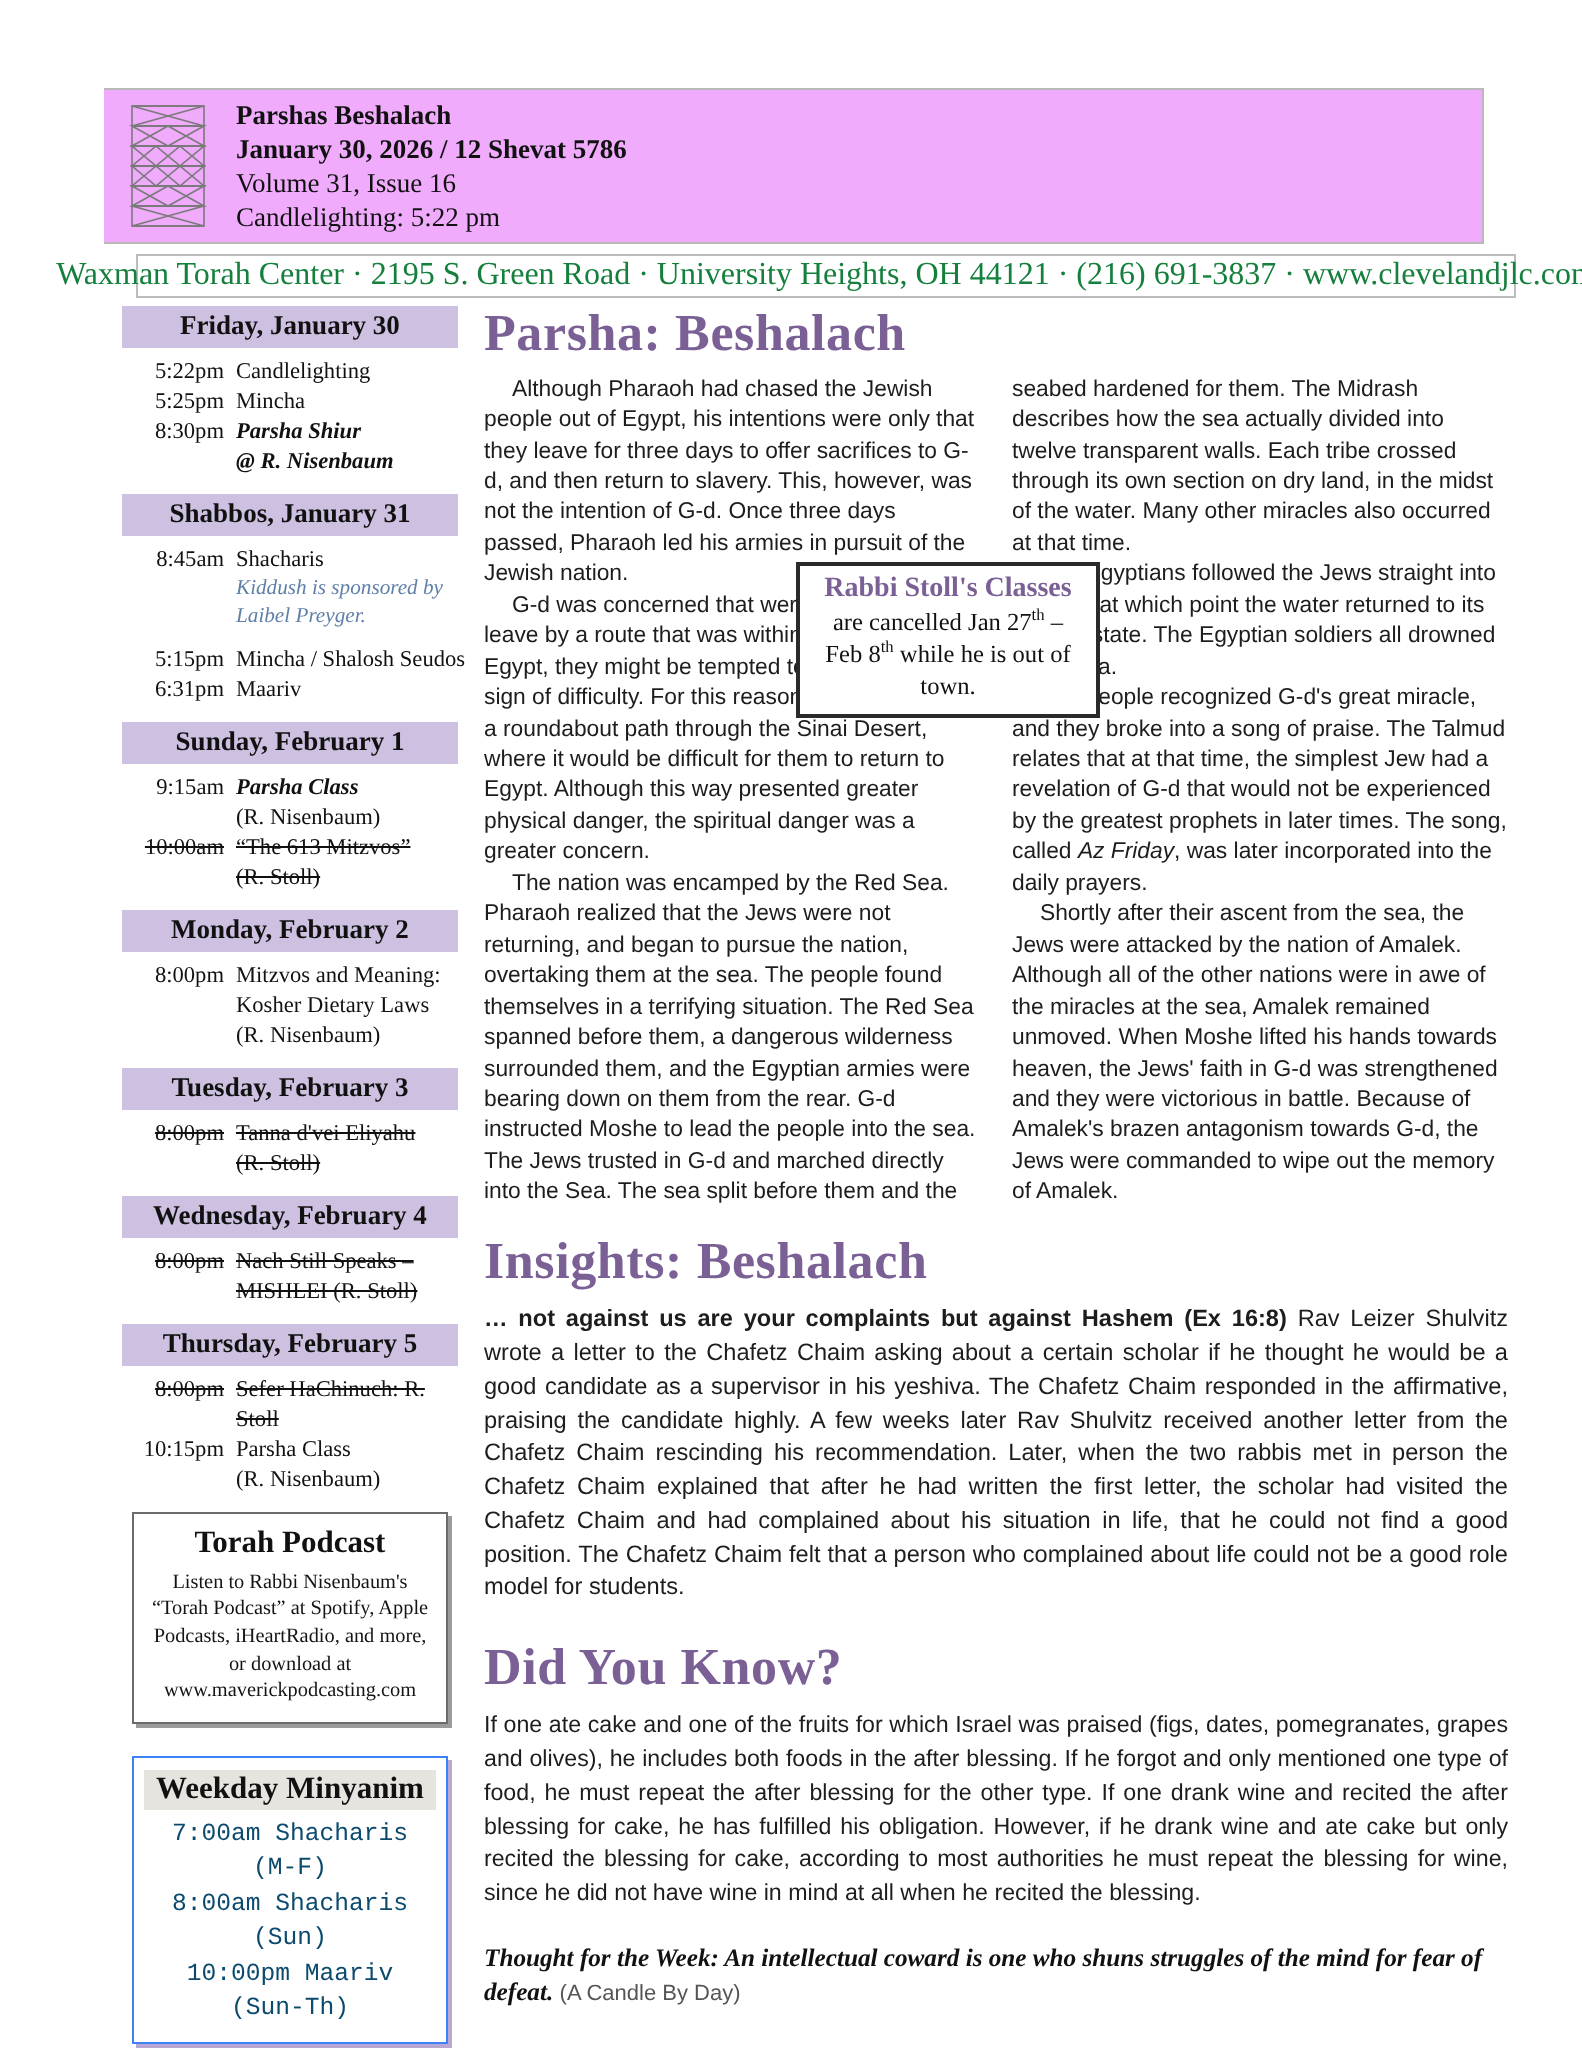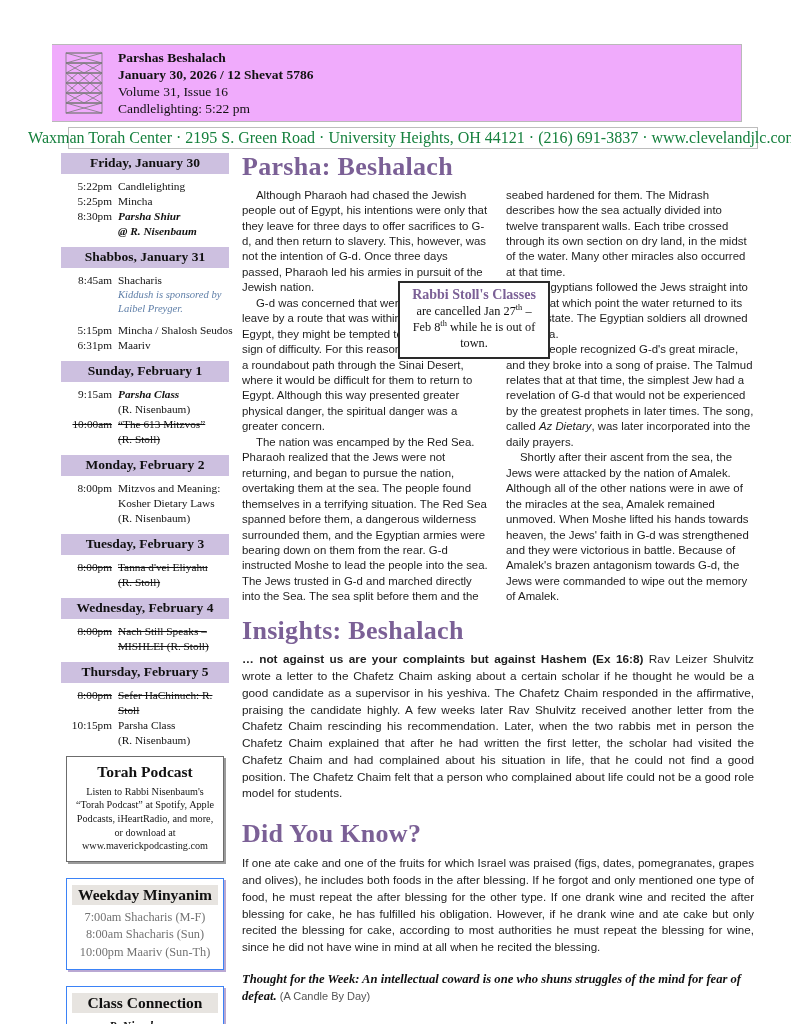--- a/index.html
+++ b/index.html
@@ -182,24 +182,24 @@
     display: block;
     padding: 1px 0;
   }
   .box-text {
     font-family: "Liberation Serif", serif;
     font-size: 10.2px;
     line-height: 1.33;
     color: #141414;
   }
   .box-line {
-    font-family: Liberation Serif, serif;
+    font-family: Liberation Mono, monospace;
     font-size: 12.3px;
     line-height: 1.42;
-    color: #737373;
+    color: #0c4a6e;
   }
   .box-name {
     font-family: "Liberation Serif", serif;
     font-weight: bold;
     font-style: italic;
     font-size: 11.5px;
     color: #111;
     margin-top: 7px;
   }
 
@@ -497,21 +497,21 @@
     <div class="cols body-txt">
       <div class="stoll-box">
         <div class="stoll-title">Rabbi Stoll's Classes</div>
         <div class="stoll-txt"><span>are cancelled Jan 27</span><sup class="ord">th</sup><span> –</span></div>
         <div class="stoll-txt"><span>Feb 8</span><sup class="ord">th</sup><span> while he is out of town.</span></div>
       </div>
       <p class="first">Although Pharaoh had chased the Jewish people out of Egypt, his intentions were only that they leave for three days to offer sacrifices to G-d, and then return to slavery. This, however, was not the intention of G-d.  Once three days passed, Pharaoh led his armies in pursuit of the Jewish nation.</p>
       <p>G-d was concerned that were the people to leave by a route that was within easy access of Egypt, they might be tempted to return at the first sign of difficulty. For this reason, He led them on a roundabout path through the Sinai Desert, where it would be difficult for them to return to Egypt. Although this way presented greater physical danger, the spiritual danger was a greater concern.</p>
       <p>The nation was encamped by the Red Sea. Pharaoh realized that the Jews were not returning, and began to pursue the nation, overtaking them at the sea. The people found themselves in a terrifying situation. The Red Sea spanned before them, a dangerous wilderness surrounded them, and the Egyptian armies were bearing down on them from the rear. G-d instructed Moshe to lead the people into the sea. The Jews trusted in G-d and marched directly into the Sea. The sea split before them and the seabed hardened for them. The Midrash describes how the sea actually divided into twelve transparent walls. Each tribe crossed through its own section on dry land, in the midst of the water. Many other miracles also occurred at that time.</p>
       <p>The Egyptians followed the Jews straight into the sea, at which point the water returned to its original state. The Egyptian soldiers all drowned in the sea.</p>
-      <p><span>The people recognized G-d's great miracle, and they broke into a song of praise. The Talmud relates that at that time, the simplest Jew had a revelation of G-d that would not be experienced by the greatest prophets in later times.  The song, called </span><i>Az Dietary</i><span>, was later incorporated into the daily prayers.</span></p>
+      <p><span>The people recognized G-d's great miracle, and they broke into a song of praise. The Talmud relates that at that time, the simplest Jew had a revelation of G-d that would not be experienced by the greatest prophets in later times.  The song, called </span><i>Az Friday</i><span>, was later incorporated into the daily prayers.</span></p>
       <p>Shortly after their ascent from the sea, the Jews were attacked by the nation of Amalek. Although all of the other nations were in awe of the miracles at the sea, Amalek remained unmoved. When Moshe lifted his hands towards heaven, the Jews' faith in G-d was strengthened and they were victorious in battle. Because of Amalek's brazen antagonism towards G-d, the Jews were commanded to wipe out the memory of Amalek.</p>
     </div>
 
     <h1 class="sec-title insights">Insights: Beshalach</h1>
     <p class="full-p"><span class="lead-bold">… not against us are your complaints but against Hashem (Ex 16:8)</span><span> Rav Leizer Shulvitz wrote a letter to the Chafetz Chaim asking about a certain scholar if he thought he would be a good candidate as a supervisor in his yeshiva. The Chafetz Chaim responded in the affirmative, praising the candidate highly. A few weeks later Rav Shulvitz received another letter from the Chafetz Chaim rescinding his recommendation. Later, when the two rabbis met in person the Chafetz Chaim explained that after he had written the first letter, the scholar had visited the Chafetz Chaim and had complained about his situation in life, that he could not find a good position. The Chafetz Chaim felt that a person who complained about life could not be a good role model for students.</span></p>
 
     <div class="spacer-18"></div>
 
     <h1 class="sec-title">Did You Know?</h1>
     <p class="dyk-p">If one ate cake and one of the fruits for which Israel was praised (figs, dates, pomegranates, grapes and olives), he includes both foods in the after blessing. If he forgot and only mentioned one type of food, he must repeat the after blessing for the other type. If one drank wine and recited the after blessing for cake, he has fulfilled his obligation. However, if he drank wine and ate cake but only recited the blessing for cake, according to most authorities he must repeat the blessing for wine, since he did not have wine in mind at all when he recited the blessing.</p>

